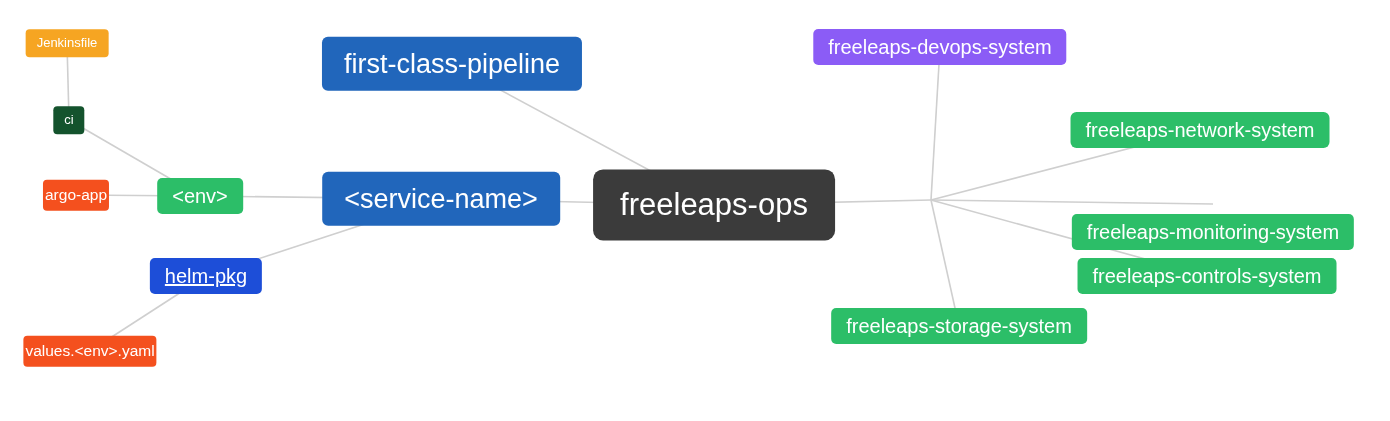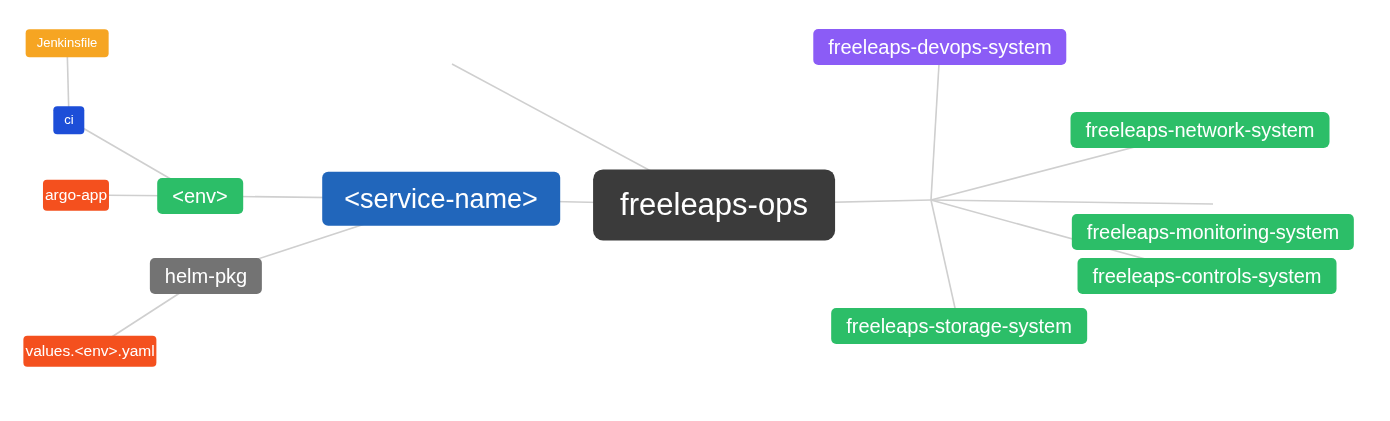--- a/index.html
+++ b/index.html
@@ -55,25 +55,26 @@
       <line x1="441" y1="199" x2="714" y2="205" stroke="#cfcfcf" stroke-width="1.6"></line>
       <line x1="714" y1="205" x2="931" y2="200" stroke="#cfcfcf" stroke-width="1.6"></line>
       <line x1="931" y1="200" x2="940" y2="47" stroke="#cfcfcf" stroke-width="1.6"></line>
       <line x1="931" y1="200" x2="1200" y2="130" stroke="#cfcfcf" stroke-width="1.6"></line>
       <line x1="931" y1="200" x2="1213" y2="204" stroke="#cfcfcf" stroke-width="1.6"></line>
       <line x1="931" y1="200" x2="1207" y2="276" stroke="#cfcfcf" stroke-width="1.6"></line>
       <line x1="931" y1="200" x2="959" y2="326" stroke="#cfcfcf" stroke-width="1.6"></line>
     </svg>
 
 <div class="node size-xs" style="left: 67px; top: 43px; background: rgb(246, 165, 34); color: rgb(255, 255, 255);">Jenkinsfile</div>
-    <div class="node size-xs" style="left: 69px; top: 120px; background: #1d4ed8; color: rgb(255, 255, 255); text-align: right;">ci</div>
+    <div class="node size-xs" style="left: 69px; top: 120px; background: #14532d; color: rgb(255, 255, 255); text-align: right;">ci</div>
     <div class="node size-sm" style="left: 76px; top: 195px; background: rgb(244, 80, 30); color: rgb(255, 255, 255);">argo-app</div>
     <div class="node size-md" style="left: 200px; top: 196px; background: rgb(44, 190, 104); color: rgb(255, 255, 255); text-align: right;">&lt;env&gt;</div>
-    <div class="node size-md" style="left: 206px; top: 276px; background: #737373; color: rgb(255, 255, 255);">helm-pkg</div>
+    <div class="node size-md" style="left: 206px; top: 276px; background: #1d4ed8; color: rgb(255, 255, 255); text-decoration: underline;">helm-pkg</div>
     <div class="node size-sm" style="left: 90px; top: 351px; background: rgb(244, 80, 30); color: rgb(255, 255, 255);">values.&lt;env&gt;.yaml</div>
+    <div class="node size-lg" style="left: 452px; top: 64px; background: rgb(33, 102, 187); color: rgb(255, 255, 255);">first-class-pipeline</div>
     <div class="node size-lg" style="left: 441px; top: 199px; background: rgb(33, 102, 187); color: rgb(255, 255, 255); text-align: right;">&lt;service-name&gt;</div>
     <div class="node size-xl" style="left: 714px; top: 205px; background: rgb(59, 59, 59); color: rgb(255, 255, 255);">freeleaps-ops</div>
     <div class="node size-md" style="left: 940px; top: 47px; background: #8b5cf6; color: rgb(255, 255, 255);">freeleaps-devops-system</div>
     <div class="node size-md" style="left: 1200px; top: 130px; background: rgb(44, 190, 104); color: rgb(255, 255, 255); border-radius: 6px;">freeleaps-network-system</div>
     <div class="node size-md" style="left: 1213px; top: 204px; background: rgb(44, 190, 104); color: rgb(255, 255, 255); margin-top: 28px;">freeleaps-monitoring-system</div>
     <div class="node size-md" style="left: 1207px; top: 276px; background: rgb(44, 190, 104); color: rgb(255, 255, 255);">freeleaps-controls-system</div>
     <div class="node size-md" style="left: 959px; top: 326px; background: rgb(44, 190, 104); color: rgb(255, 255, 255);">freeleaps-storage-system</div>
   </div>
 
 </body></html>

